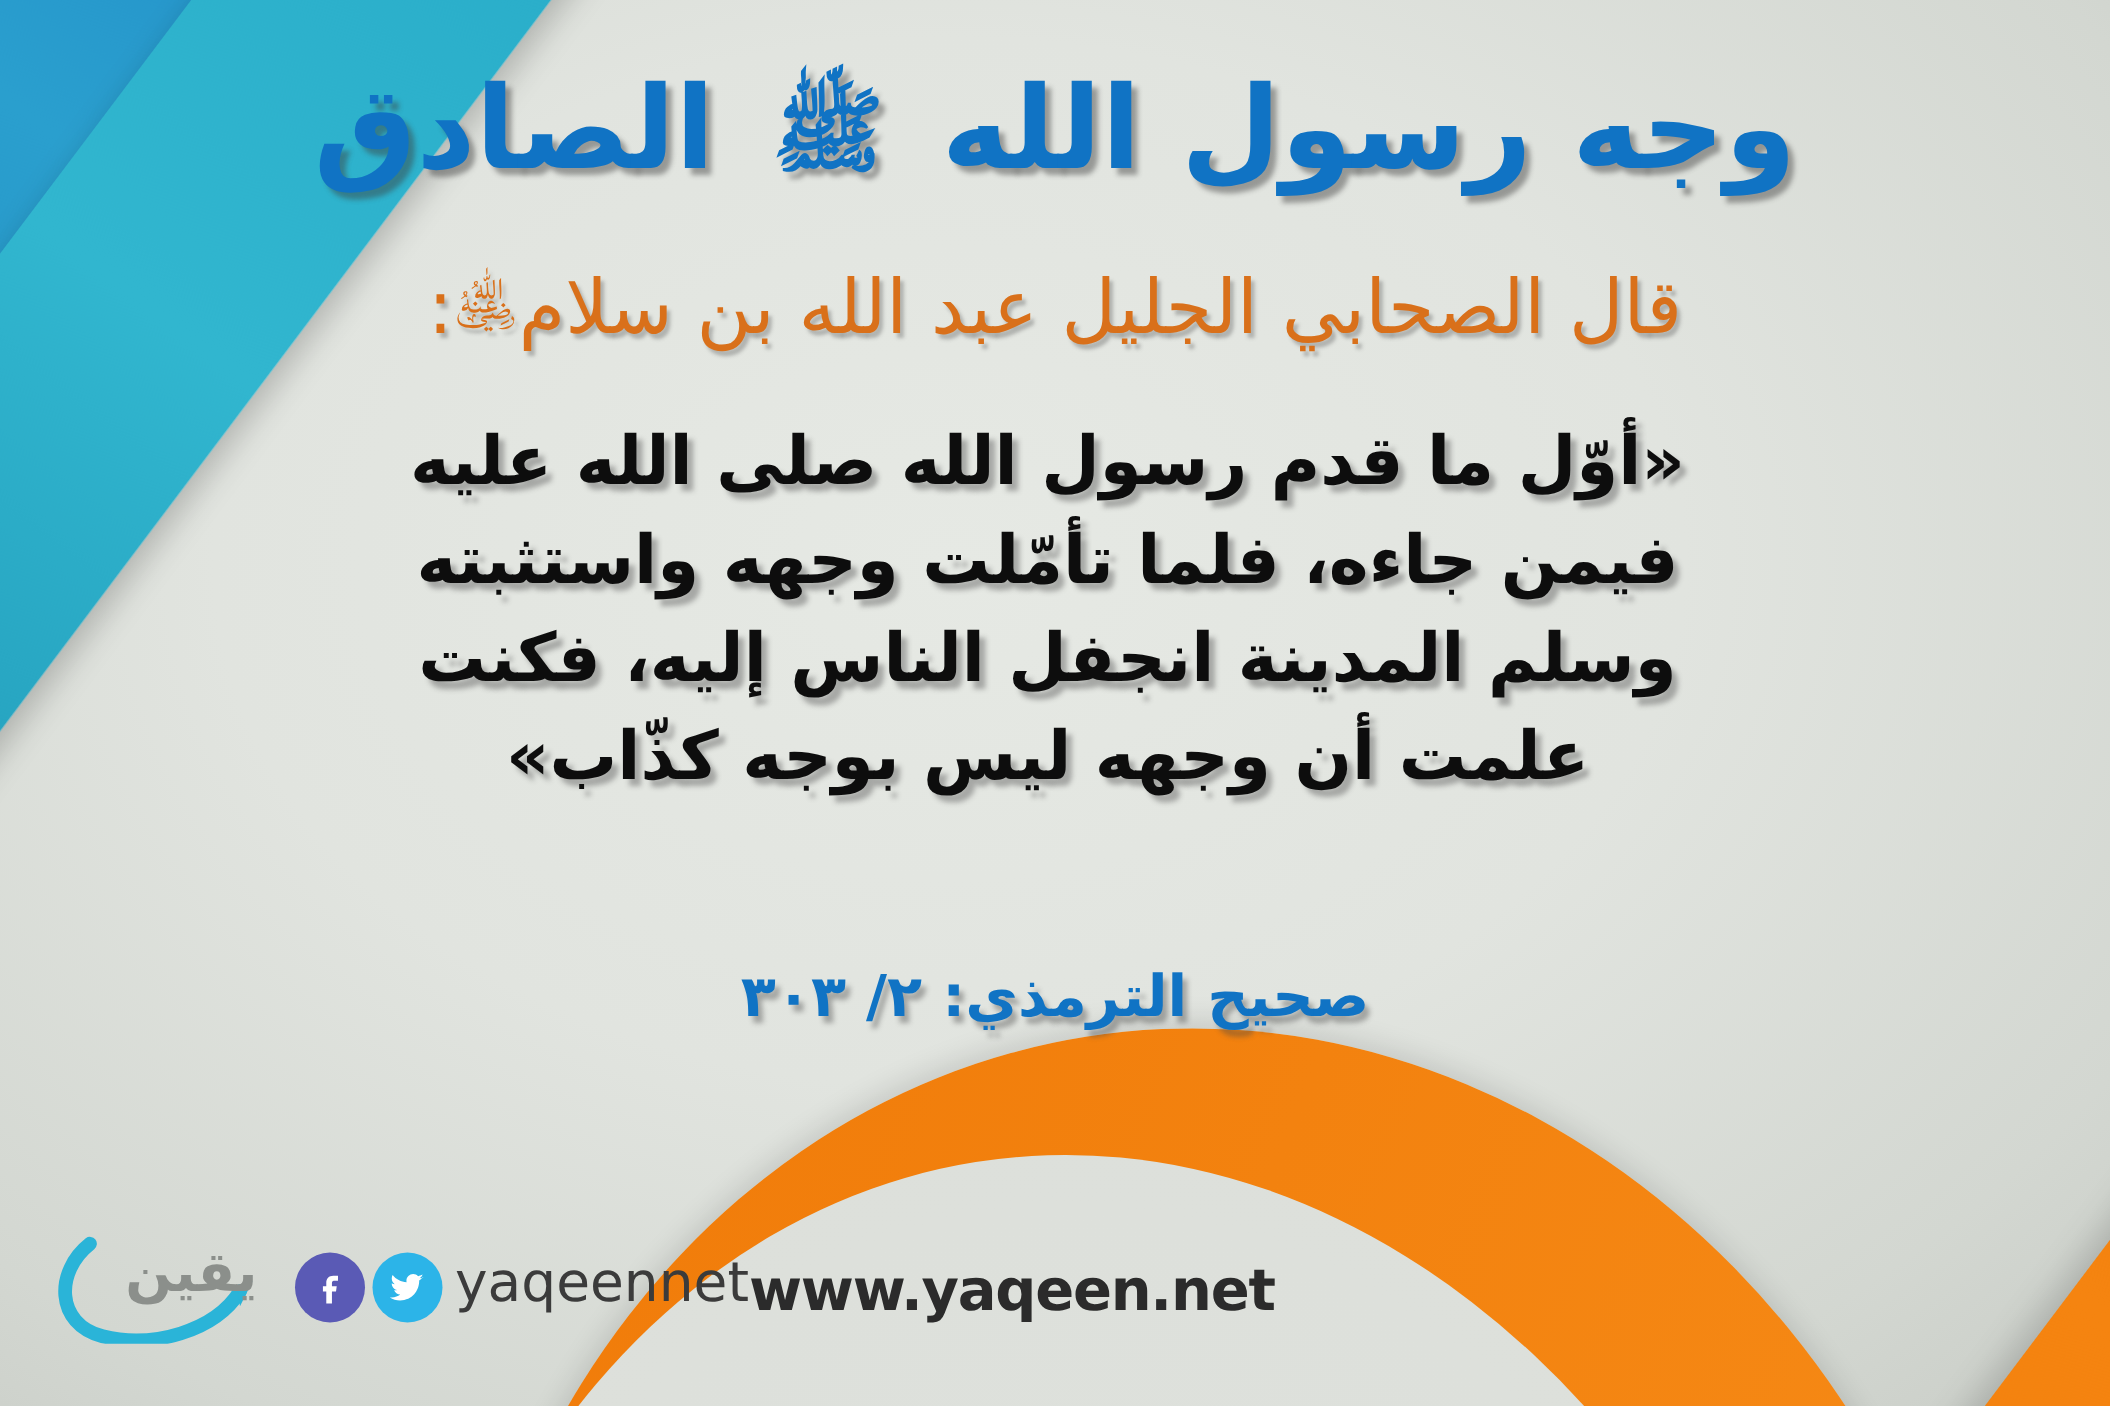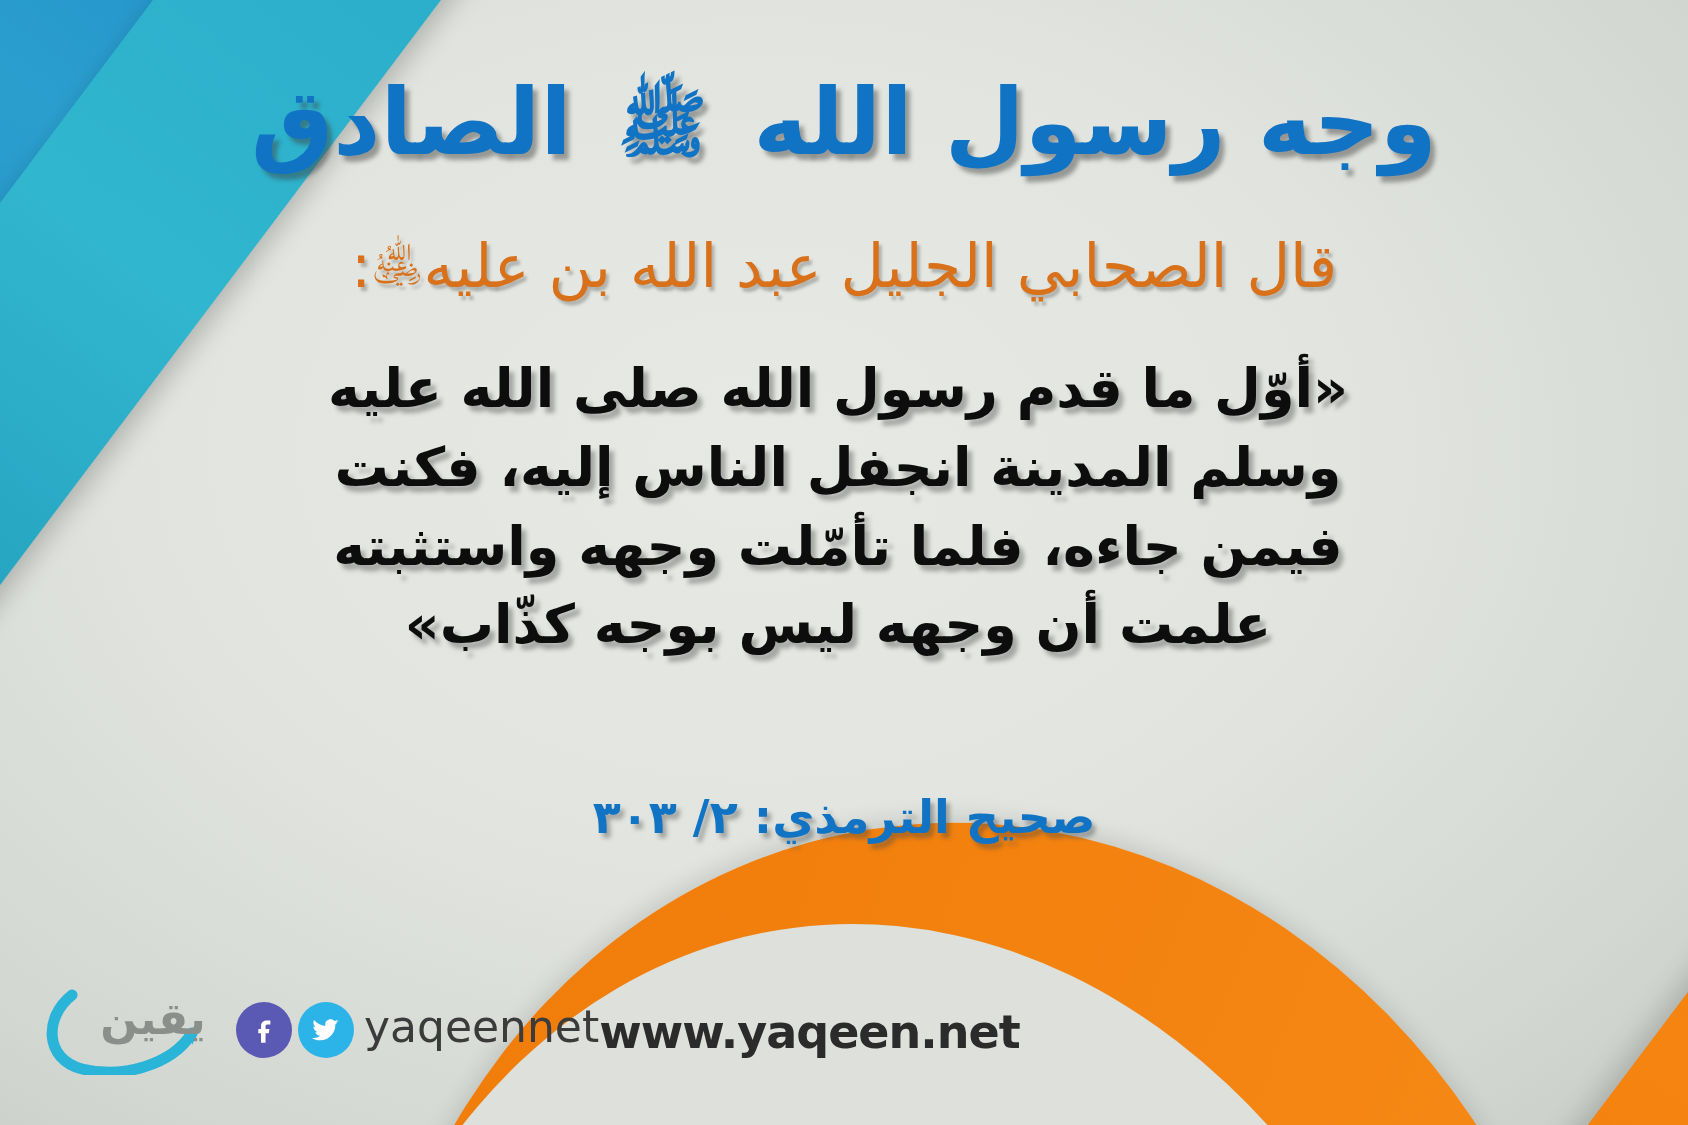--- a/index.html
+++ b/index.html
@@ -49,21 +49,21 @@
     box-shadow:0 -6px 22px rgba(0,0,0,.12);
   }
   .swoosh-mask{
     position:absolute;left:250px;bottom:-560px;width:1180px;height:760px;
     border-radius:50% 50% 0 0 / 100% 100% 0 0;
     background:radial-gradient(ellipse at 50% 100%, #dfe2dd 0%, #dcdfda 100%);
     transform:rotate(-9deg);
   }
 
   
-  .content{position:absolute;inset:0;z-index:40;margin-top:20px;}
+  .content{position:absolute;inset:0;z-index:40;}
 
   .title{
     position:absolute;top:48px;left:0;width:100%;
     text-align:center;direction:rtl;
     font-family:"DejaVu Sans","Liberation Sans",sans-serif;
     font-weight:bold;
     font-size:92px;line-height:1.2;
     color:#1073c4;
     letter-spacing:-1px;
     text-shadow:5px 6px 4px rgba(60,60,60,.45);
@@ -150,27 +150,27 @@
 
   <div class="content">
 
     <div class="title">
       <span>وجه رسول الله</span>
       <span class="sa">ﷺ</span>
       <span>الصادق</span>
     </div>
 
     <div class="subtitle">
-      <span>قال الصحابي الجليل عبد الله بن عليه</span><span class="ra">﵁</span><span>:</span>
+      <span>قال الصحابي الجليل عبد الله بن سلام</span><span class="ra">﵁</span><span>:</span>
     </div>
 
     <div class="body-text">
       <span class="ln">«أوّل ما قدم رسول الله صلى الله عليه</span>
+      <span class="ln">فيمن جاءه، فلما تأمّلت وجهه واستثبته</span>
       <span class="ln">وسلم المدينة انجفل الناس إليه، فكنت</span>
-      <span class="ln">فيمن جاءه، فلما تأمّلت وجهه واستثبته</span>
       <span class="ln">علمت أن وجهه ليس بوجه كذّاب»</span>
     </div>
 
     <div class="source">صحيح الترمذي: ٢/ ٣٠٣</div>
 
     <div class="footer">
 
       <div class="brandmark">
         <svg class="swirl" viewBox="0 0 186 88">
           <path d="M30 8 C 2 30, 2 72, 40 82 C 80 92, 130 78, 150 46" fill="none" stroke="#2ab4d8" stroke-width="11" stroke-linecap="round"></path>

